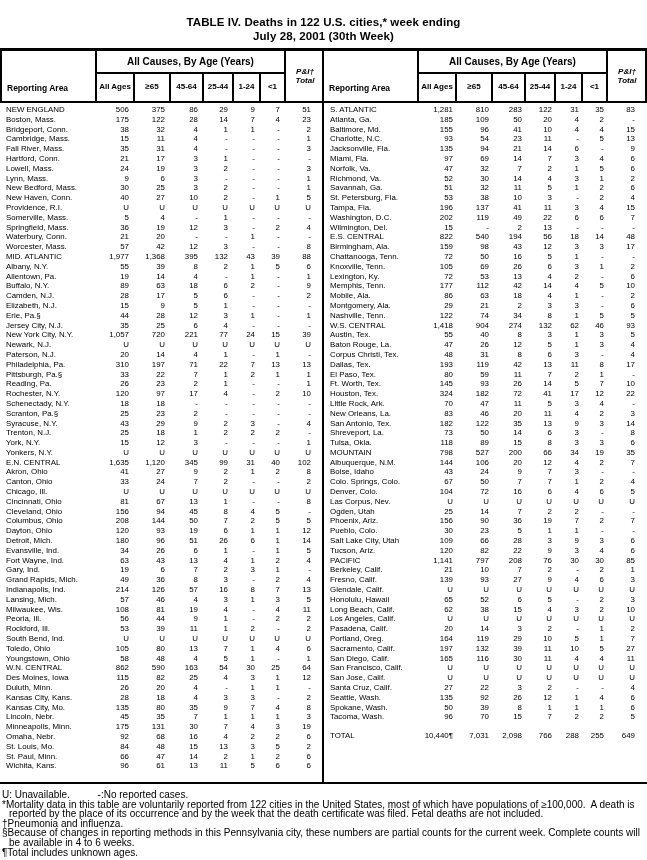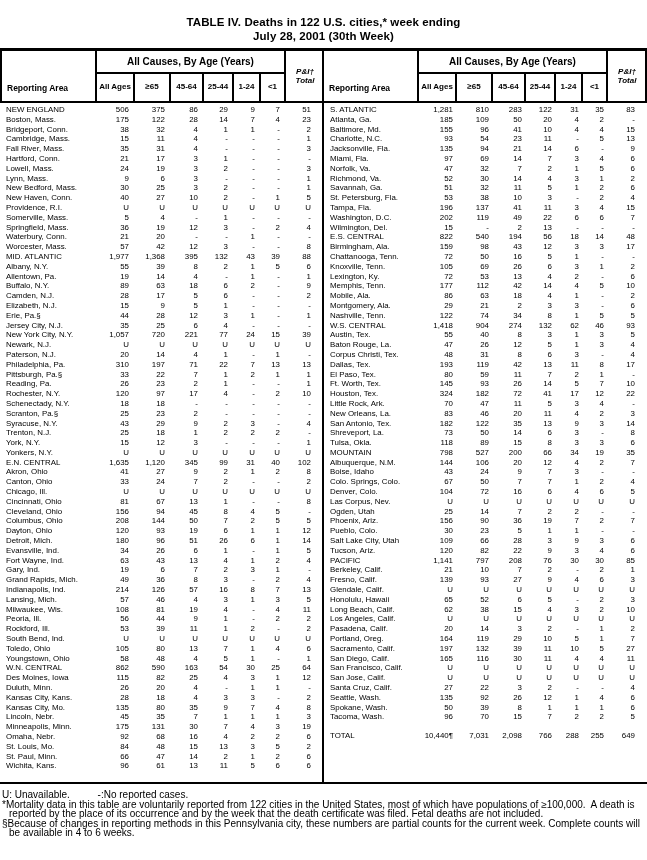--- a/index.html
+++ b/index.html
@@ -1425,14 +1425,16 @@
           <span class="num">255</span>
           <span class="num">649</span>
         </div>
       </div>
   </div>
 </div>
 
 <div class="footnotes">
   <div class="fn">U: Unavailable.          -:No reported cases.</div>
   <div class="fn">*Mortality data in this table are voluntarily reported from 122 cities in the United States, most of which have populations of ≥100,000.  A death is reported by the place of its occurrence and by the week that the death certificate was filed. Fetal deaths are not included.</div>
+  <div class="fn">†Pneumonia and influenza.</div>
   <div class="fn">§Because of changes in reporting methods in this Pennsylvania city, these numbers are partial counts for the current week. Complete counts will be available in 4 to 6 weeks.</div>
+  <div class="fn">¶Total includes unknown ages.</div>
 </div>
 
 </body></html>

